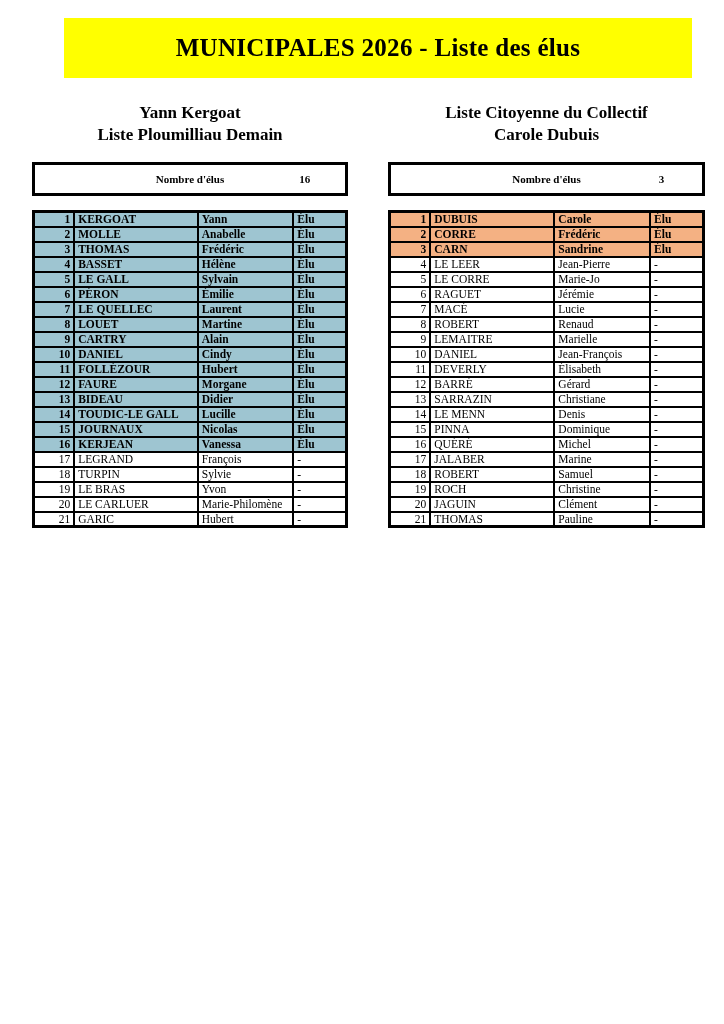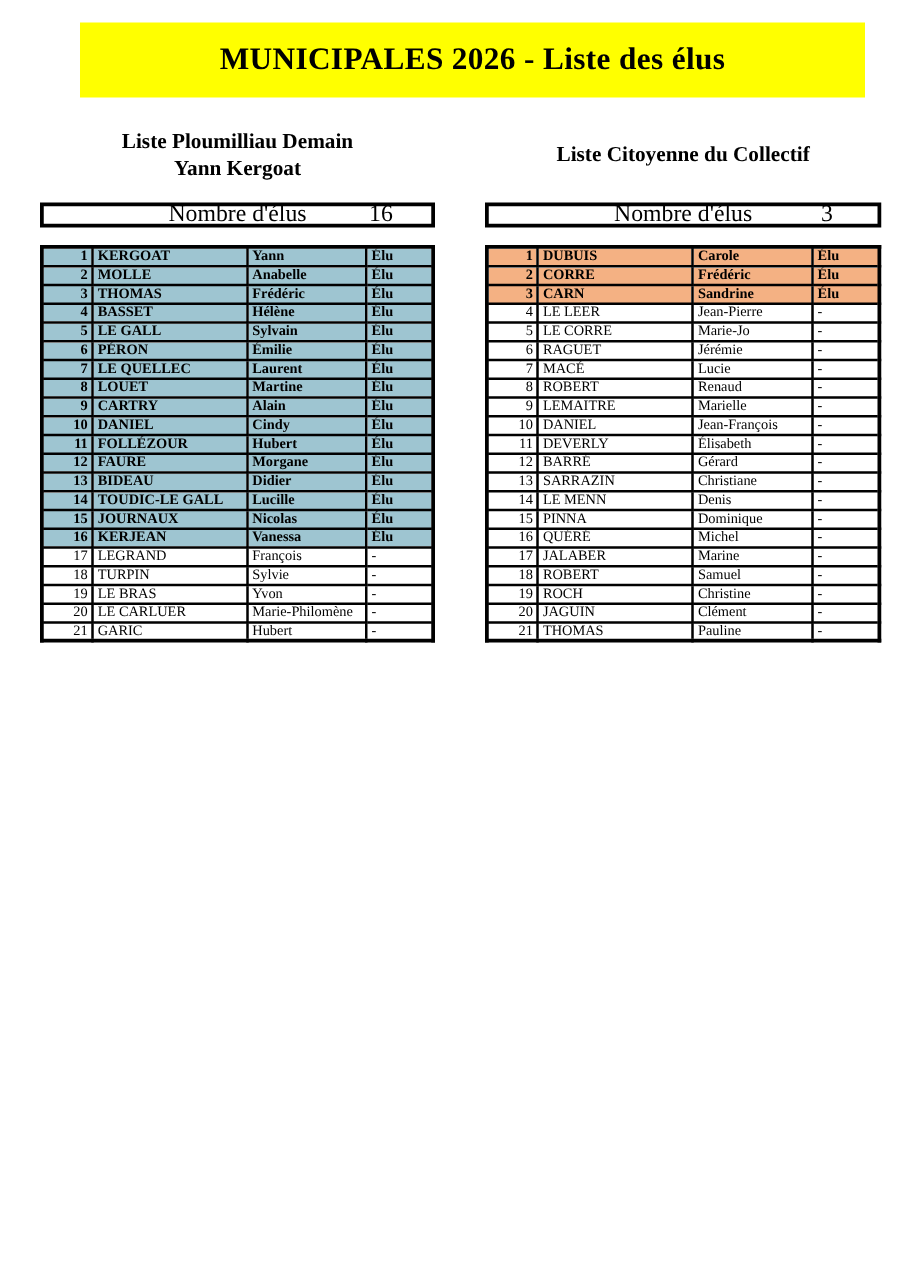--- a/index.html
+++ b/index.html
@@ -17,23 +17,23 @@
   .list-column.left  { left:32px;  width:316px; }
   .list-column.right { left:388px; width:317px; }
 
   .titles {
     height:76px; display:flex; flex-direction:column; justify-content:center;
     text-align:center;
   }
   .title-line { font-size:17px; font-weight:bold; line-height:22px; white-space:nowrap; }
 
   .count-box {
-    position:relative; height:20px; border:3px solid #000;
+    position:relative; height:34px; border:3px solid #000;
     display:flex; align-items:center; margin-bottom:14px;
-    font-weight:normal; font-size:19px;
+    font-weight:bold; font-size:11px;
   }
   .count-label { flex:1; text-align:center; }
   .count-value { position:absolute; right:6%; width:14%; text-align:center; }
 
   table.roster {
     width:100%; border-collapse:collapse; border:3px solid #000;
     table-layout:fixed; font-size:11.5px;
   }
   table.roster td {
     border:2px solid #000; height:15px; padding:0 3px;
@@ -48,22 +48,22 @@
 </head>
 <body>
 
 <div class="banner" style="--bg: #FFFF00;">
   <span class="banner-text">MUNICIPALES 2026 - Liste des élus</span>
 </div>
 
 <div class="list-column left">
   <div class="titles">
 
-  <div class="title-line">Liste Ploumilliau Demain</div>
-      <div class="title-line">Yann Kergoat</div>
+  <div class="title-line">Yann Kergoat</div>
+      <div class="title-line">Liste Ploumilliau Demain</div>
     </div>
   <div class="count-box">
     <span class="count-label">Nombre d'élus</span>
     <span class="count-value">16</span>
   </div>
   <table class="roster" style="--hl: #9EC5D1;">
     <tbody>
 
     <tr class="elected">
         <td class="c-num">1</td>
@@ -192,20 +192,21 @@
         <td class="c-status">-</td>
       </tr>
       </tbody>
   </table>
 </div>
 
 <div class="list-column right">
   <div class="titles">
 
   <div class="title-line">Liste Citoyenne du Collectif</div>
+      <div class="title-line">Carole Dubuis</div>
     </div>
   <div class="count-box">
     <span class="count-label">Nombre d'élus</span>
     <span class="count-value">3</span>
   </div>
   <table class="roster" style="--hl: #F4B183;">
     <tbody>
 
     <tr class="elected">
         <td class="c-num">1</td>

